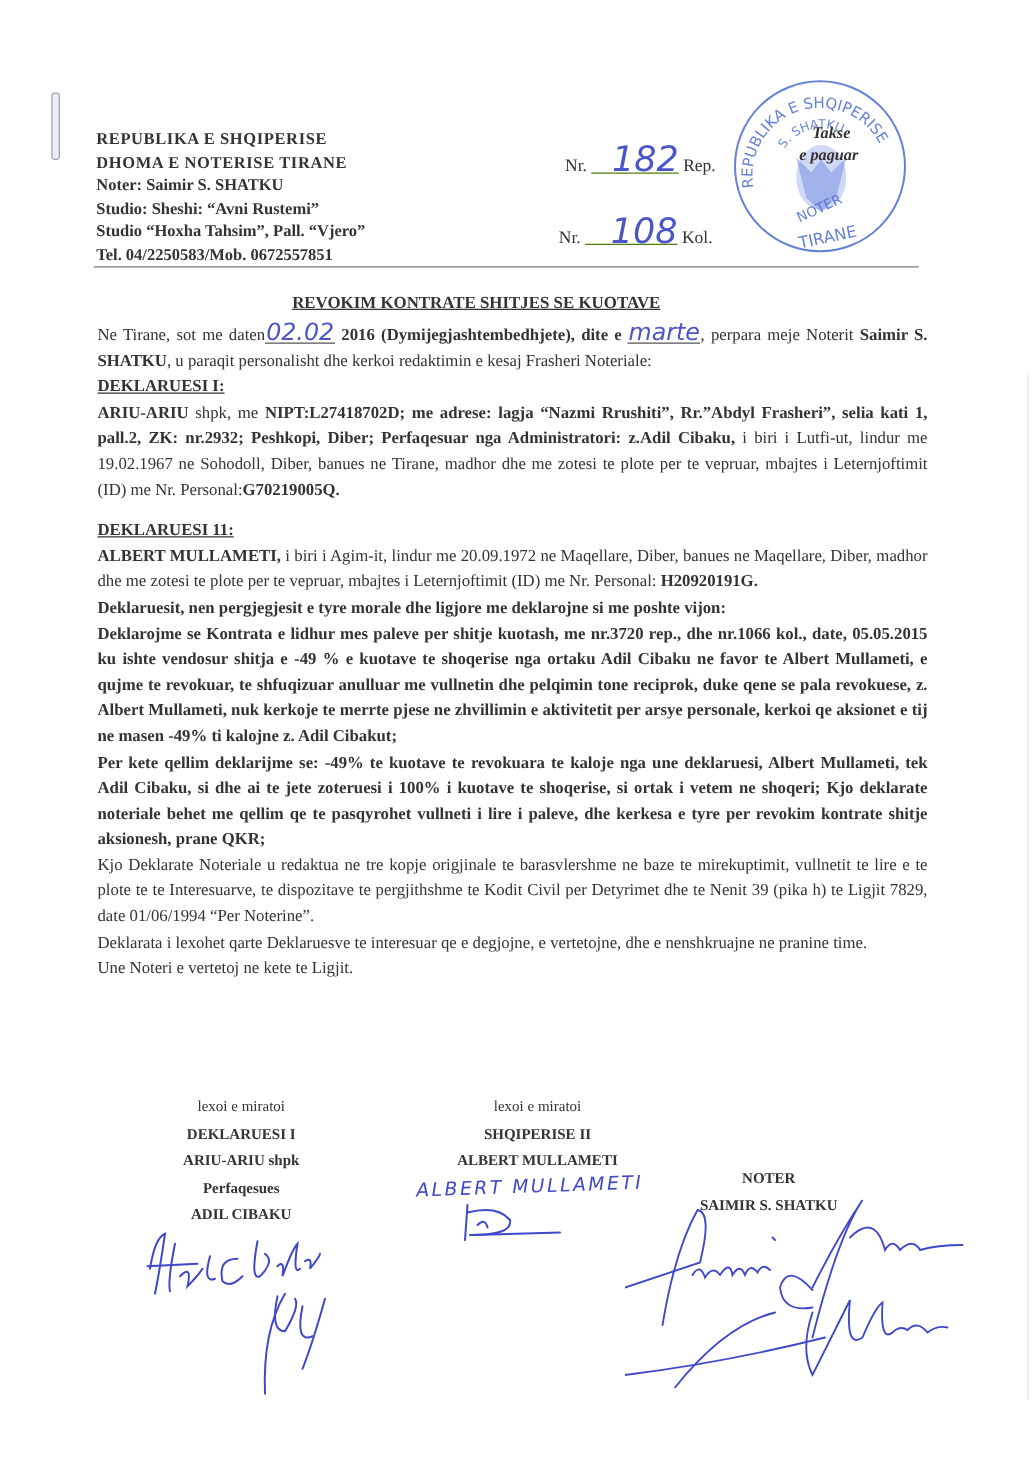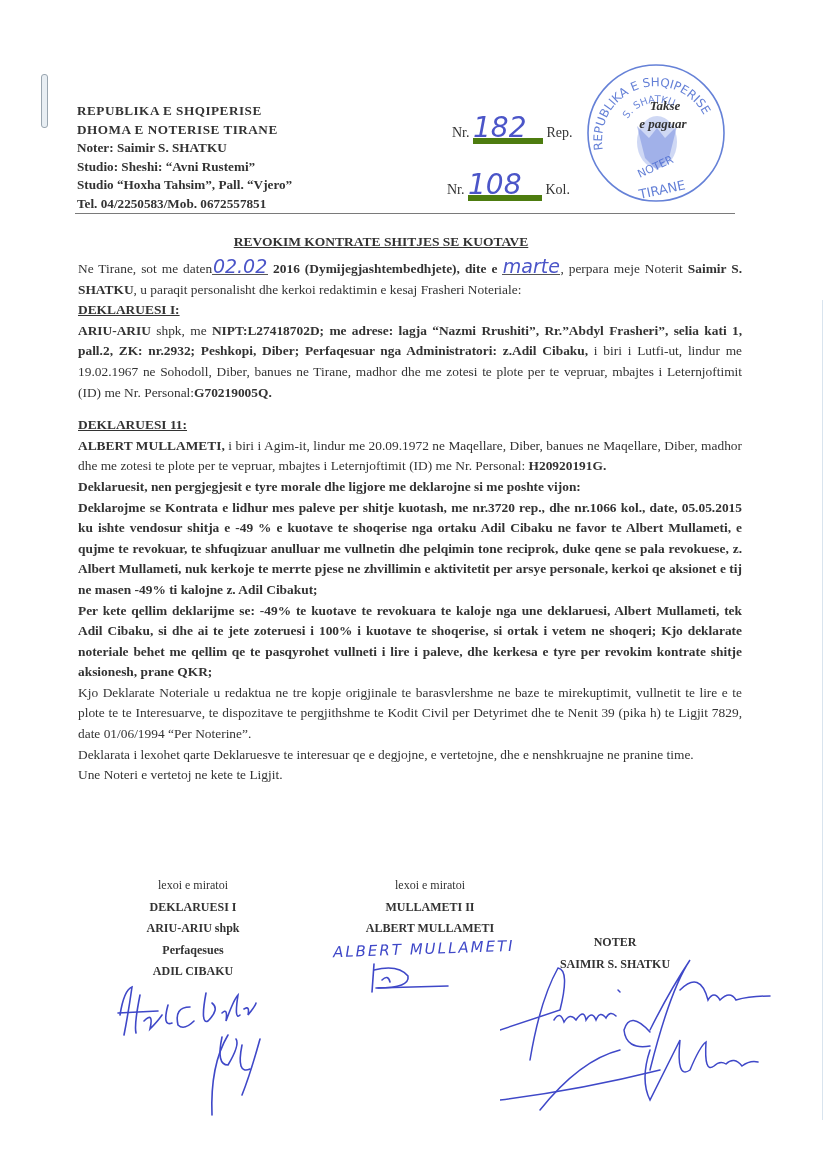--- a/index.html
+++ b/index.html
@@ -4,21 +4,21 @@
 <style>
   html, body { margin: 0; padding: 0; background: #ffffff; }
   body { width: 826px; height: 1169px; position: relative; overflow: hidden;
          font-family: "Liberation Serif", "DejaVu Serif", serif; color: #2a2a2a; }
   .abs { position: absolute; }
   .clip { left: 41px; top: 74px; width: 5px; height: 52px; border: 1px solid #9aa6b0;
           border-radius: 3px; background: #e8eef3; }
   .hdr-left { left: 77px; top: 102px; font-weight: bold; font-size: 13.2px; line-height: 18.6px; color:#333; }
   .hdr-left .big { letter-spacing: 0.5px; }
   .nr-line { font-size: 14px; color: #333; }
-  .nr-line .hand { display: inline-block; width: 70px; border-bottom: 6px solid #4d7c0f; text-align: left;
+  .nr-line .hand { display: inline-block; width: 70px; border-bottom: 1px solid #4d7c0f; text-align: right;
                    font-family: "DejaVu Sans", sans-serif; font-style: italic; color: #4b55c8; font-size: 28px;
                    line-height: 20px; height: 20px; overflow: visible; }
   .rule { left: 75px; width: 660px; height: 1px; background: #7a7a7a; top: 213px; }
   .stamp { left: 585px; top: 62px; width: 142px; height: 142px; }
   .title { left: 0; width: 762px; top: 234px; text-align: center; font-weight: bold; font-size: 13.5px;
            text-decoration: underline; color: #333; }
   .body-text { left: 78px; width: 664px; top: 258px; font-size: 13.4px; line-height: 20.6px; text-align: justify; color:#333; }
   .body-text p { margin: 0; }
   .b { font-weight: bold; }
   .u { text-decoration: underline; }
@@ -133,21 +133,21 @@
     <path d="M134 24 Q140 20 138 30 Q146 20 146 18"></path>
     <path d="M118 50 Q100 80 102 130"></path>
     <path d="M112 52 Q106 80 118 80 Q130 60 126 54"></path>
     <path d="M132 60 Q126 90 140 84"></path>
     <path d="M150 54 Q140 90 132 110"></path>
   </g>
 </svg>
 
 <div class="abs sig-block sig2">
   <div>lexoi e miratoi</div>
-  <div class="b">MULLAMETI  II</div>
+  <div class="b">SHQIPERISE  II</div>
   <div class="b">ALBERT MULLAMETI</div>
 </div>
 <div class="abs handwrite" style="left:333px; top:940px; font-size:15px; letter-spacing:2px; transform:rotate(-2deg);">ALBERT MULLAMETI</div>
 <svg class="sig" style="left:368px; top:960px;" width="100" height="40" viewBox="0 0 100 40">
   <g fill="none" stroke="#3f48c8" stroke-width="1.6" stroke-linecap="round">
     <path d="M6 4 L4 32"></path>
     <path d="M6 10 Q30 4 40 16 Q42 28 10 28"></path>
     <path d="M14 20 Q20 14 22 22"></path>
     <path d="M8 28 L80 26"></path>
   </g>

